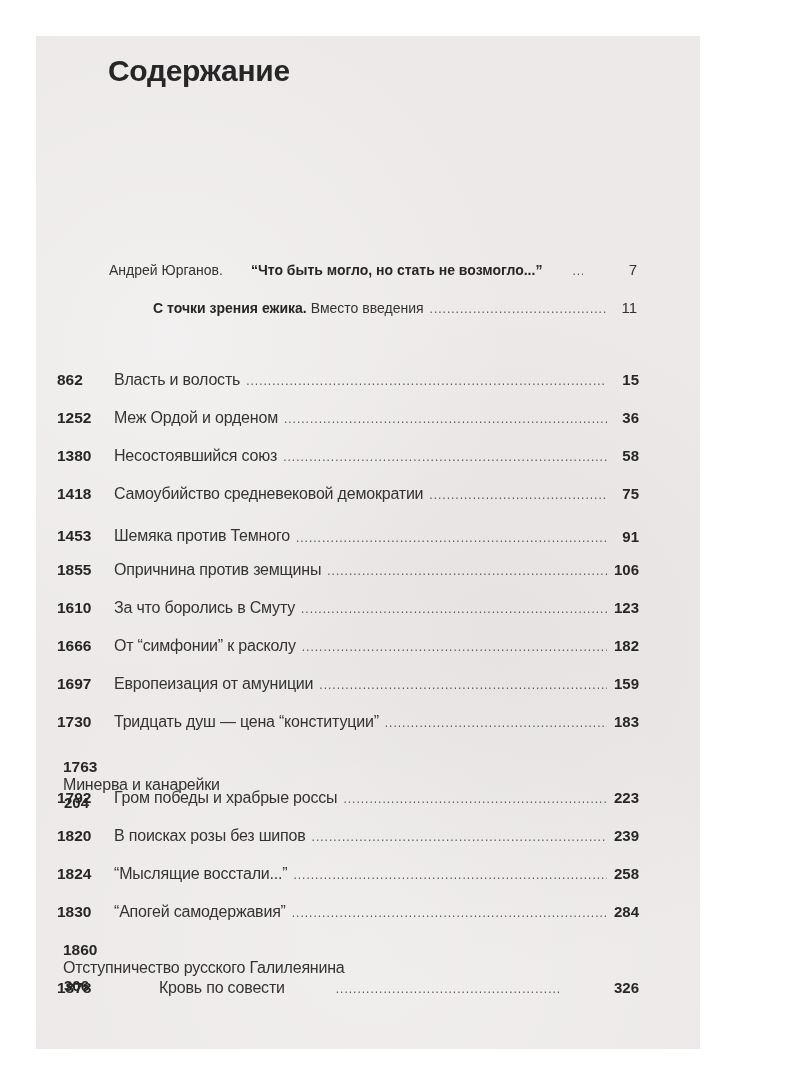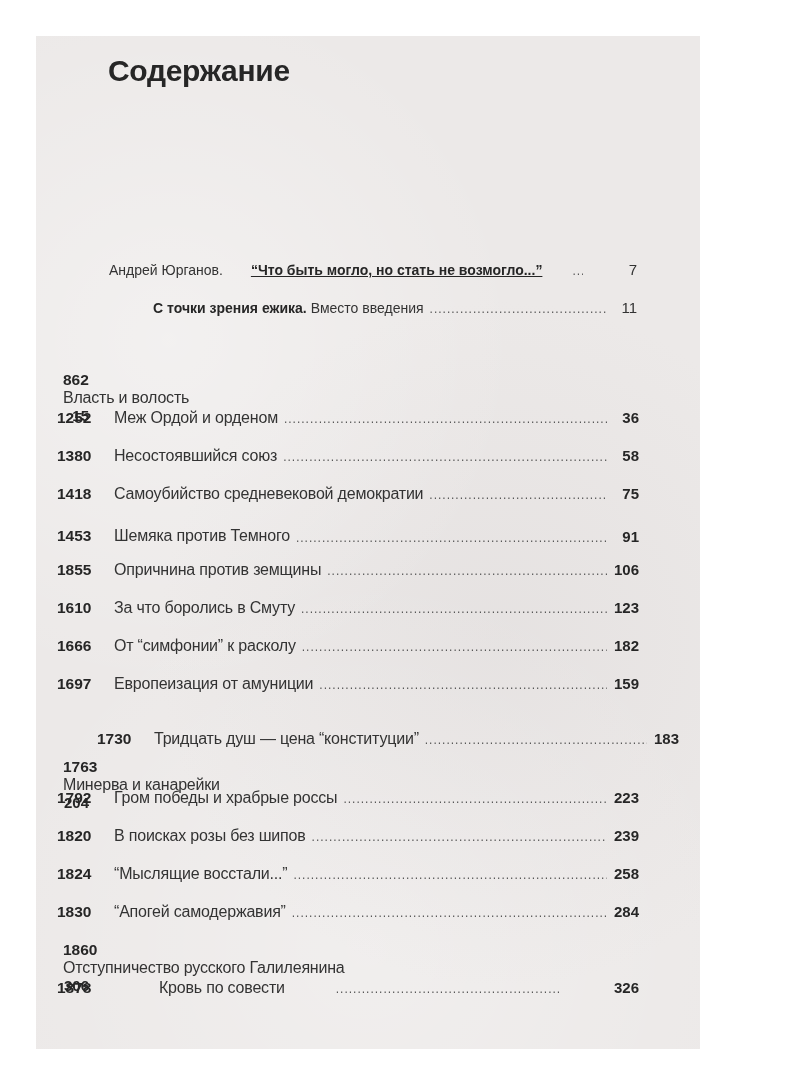--- a/index.html
+++ b/index.html
@@ -101,33 +101,33 @@
     }
   </style>
 </head>
 <body>
 
 <div class="page">
   <h1 class="title">Содержание</h1>
 
   <div class="intro" style="top:225px;gap:24px;">
     <span class="txt">Андрей Юрганов.</span>
-    <span class="txt b" style="margin-left:4px;text-decoration:underline;">“Что быть могло, но стать не возмогло...”</span>
+    <span class="txt b" style="margin-left:4px;">“Что быть могло, но стать не возмогло...”</span>
     <span class="dots"></span>
     <span class="pg">7</span>
   </div>
   <div class="intro" style="top:263px;">
     <span class="txt b">С точки зрения ежика.</span>
     <span class="txt" style="margin-left:4px;">Вместо введения</span>
     <span class="dots"></span>
     <span class="pg">11</span>
   </div>
 
   <div class="chapters">
-    <div class="chapter" style="top:335px;flex-direction:column;">
+    <div class="chapter" style="top:335px;">
       <span class="year">862</span>
       <span class="name">Власть и волость</span>
       <span class="dots"></span>
       <span class="pg">15</span>
     </div>
     <div class="chapter" style="top:373px;">
       <span class="year">1252</span>
       <span class="name">Меж Ордой и орденом</span>
       <span class="dots"></span>
       <span class="pg">36</span>
@@ -167,21 +167,21 @@
       <span class="name">От “симфонии” к расколу</span>
       <span class="dots"></span>
       <span class="pg">182</span>
     </div>
     <div class="chapter" style="top:639px;">
       <span class="year">1697</span>
       <span class="name">Европеизация от амуниции</span>
       <span class="dots"></span>
       <span class="pg">159</span>
     </div>
-    <div class="chapter" style="top:694px;margin-left:40px;">
+    <div class="chapter" style="top:677px;">
       <span class="year">1730</span>
       <span class="name">Тридцать душ — цена “конституции”</span>
       <span class="dots"></span>
       <span class="pg">183</span>
     </div>
     <div class="chapter" style="top:722px;flex-direction:column;">
       <span class="year">1763</span>
       <span class="name">Минерва и канарейки</span>
       <span class="dots"></span>
       <span class="pg">204</span>

